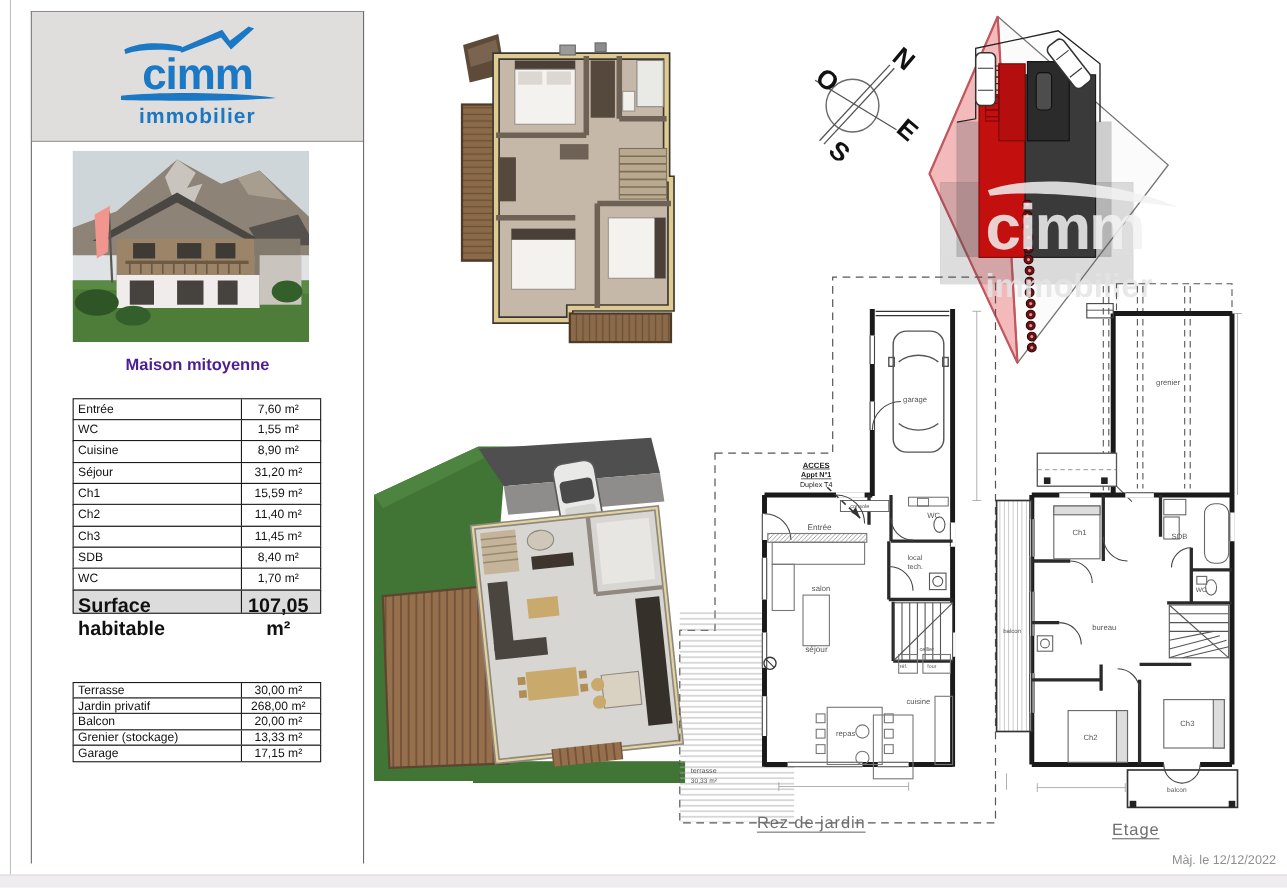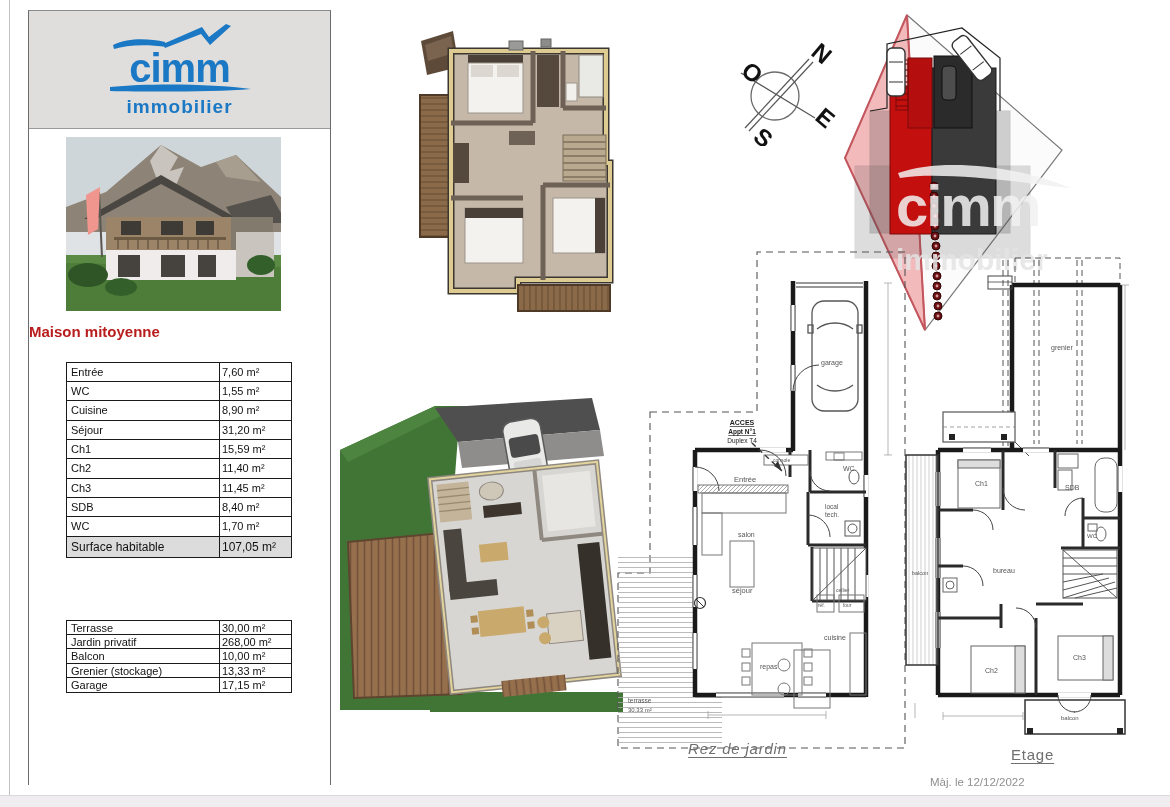--- a/index.html
+++ b/index.html
@@ -2,45 +2,45 @@
 <html><head>
 <meta charset="utf-8">
 <style>
   html,body{margin:0;padding:0;background:#fff;}
   #canvas{position:relative;width:1170px;height:807px;background:#ffffff;
           font-family:"Liberation Sans",sans-serif;overflow:hidden;}
   .abs{position:absolute;}
   
   #left-page-line{left:9px;top:0;width:1px;height:795px;background:#c2c1c1;}
   #bottom-strip{left:0;top:795px;width:1170px;height:12px;background:#efedef;border-top:1px solid #d9d9d9;}
-  #footer-date{left:930px;top:776px;width:230px;color:#8f8f8f;font-size:11.5px;}
+  #footer-date{left:930px;top:776px;width:230px;text-align:right;color:#8f8f8f;font-size:11.5px;}
   
   #left-panel{left:28px;top:10px;width:303px;height:775px;border-left:1.5px solid #6b6b6b;
               border-right:1.5px solid #6b6b6b;border-top:1px solid #8a8a8a;box-sizing:border-box;}
   #logo-box{left:0;top:0;width:100%;height:118px;background:#e0dedc;border-bottom:1px solid #9a9a9a;
             display:flex;flex-direction:column;align-items:center;justify-content:center;box-sizing:border-box;}
   #brand-name{color:#1b78c4;font-size:40px;font-weight:bold;letter-spacing:-1px;line-height:30px;}
   #brand-tagline{color:#1b78c4;font-size:19px;font-weight:bold;letter-spacing:1px;line-height:20px;margin-top:2px;}
-  #listing-title{left:0;top:312px;width:100%;font-size:15px;font-weight:bold;color:#b91c1c;}
+  #listing-title{left:0;top:312px;width:100%;text-align:center;font-size:15px;font-weight:bold;color:#4c1d95;}
   #listing-subtitle{left:0;top:336px;width:100%;text-align:center;font-size:11px;font-weight:bold;color:#111;margin-top:45px;}
   .areas-table{left:37px;width:226px;}
   #table-main{top:352px;}
   #table-annex{top:610px;}
   .trow{display:flex;border:1.2px solid #1a1a1a;margin-top:-1.2px;background:#fff;}
   .trow .lbl{width:146px;padding:3px 2px 2px 4px;font-size:11px;color:#111;border-right:1.2px solid #1a1a1a;}
-  .trow .val{flex:1;padding:3px 7px 2px 2px;font-size:11px;color:#111;text-align:left;}
+  .trow .val{flex:1;padding:3px 7px 2px 2px;font-size:11px;color:#111;text-align:center;}
   #table-main .trow{height:20.5px;box-sizing:border-box;}
   #table-annex .trow{height:15.5px;box-sizing:border-box;}
   #table-annex .trow .lbl, #table-annex .trow .val{padding-top:1px;font-size:11px;}
   .trow.total{background:#dcdcdc;font-weight:bold;height:22px !important;}
-  .trow.total .lbl,.trow.total .val{font-size:12px;font-weight:normal;padding-top:3px;}
+  .trow.total .lbl,.trow.total .val{font-size:18px;font-weight:bold;padding-top:3px;}
   
   .plan-caption{color:#6f6f6f;font-size:15px;letter-spacing:0.8px;text-align:center;
                 text-decoration:underline;text-underline-offset:3px;}
-  #caption-rez{left:650px;top:740px;width:175px;font-style:italic;}
+  #caption-rez{left:650px;top:740px;width:175px;}
   #caption-etage{left:975px;top:746px;width:115px;text-decoration:underline;}
   svg text{font-family:"Liberation Sans",sans-serif;}
 </style>
 </head>
 <body>
 
 <div id="canvas">
 
   <div class="abs" id="left-page-line"></div>
 
@@ -151,21 +151,21 @@
       <div class="trow">
           <div class="lbl">Terrasse</div>
           <div class="val">30,00 m²</div>
         </div>
       <div class="trow">
           <div class="lbl">Jardin privatif</div>
           <div class="val">268,00 m²</div>
         </div>
       <div class="trow">
           <div class="lbl">Balcon</div>
-          <div class="val">10,00 m²</div>
+          <div class="val">20,00 m²</div>
         </div>
       <div class="trow">
           <div class="lbl">Grenier (stockage)</div>
           <div class="val">13,33 m²</div>
         </div>
       <div class="trow">
           <div class="lbl">Garage</div>
           <div class="val">17,15 m²</div>
         </div>
     </div>

